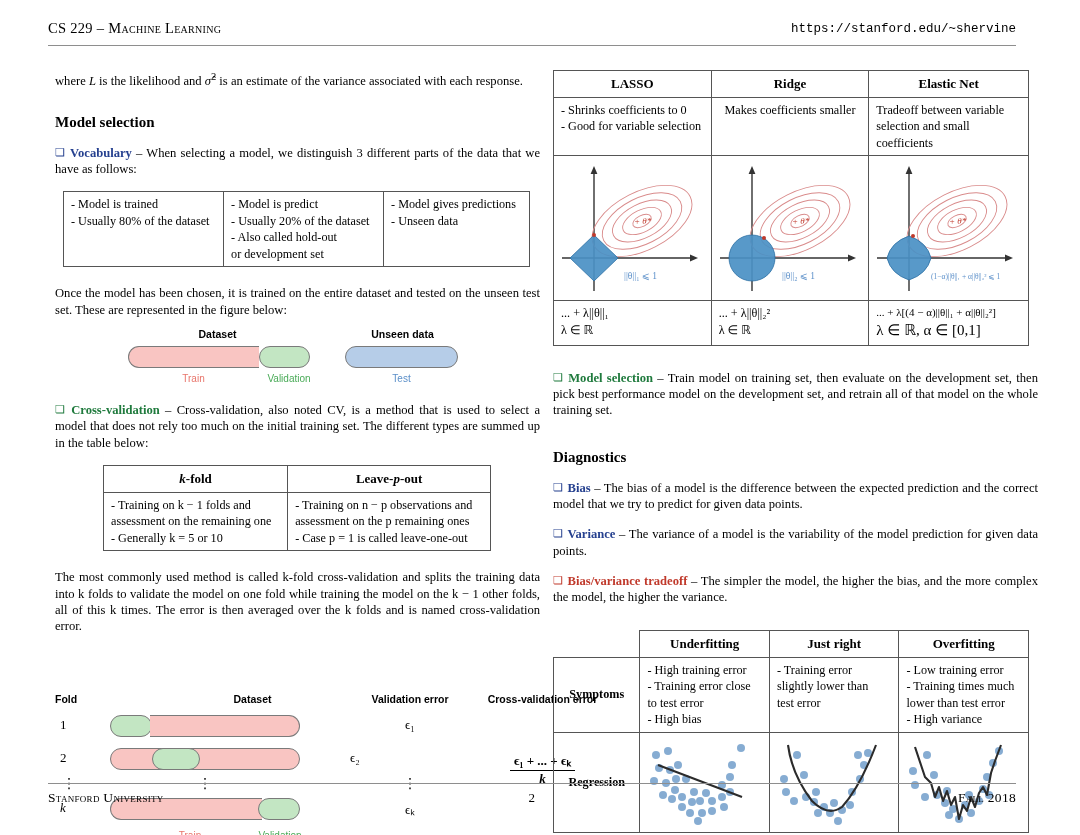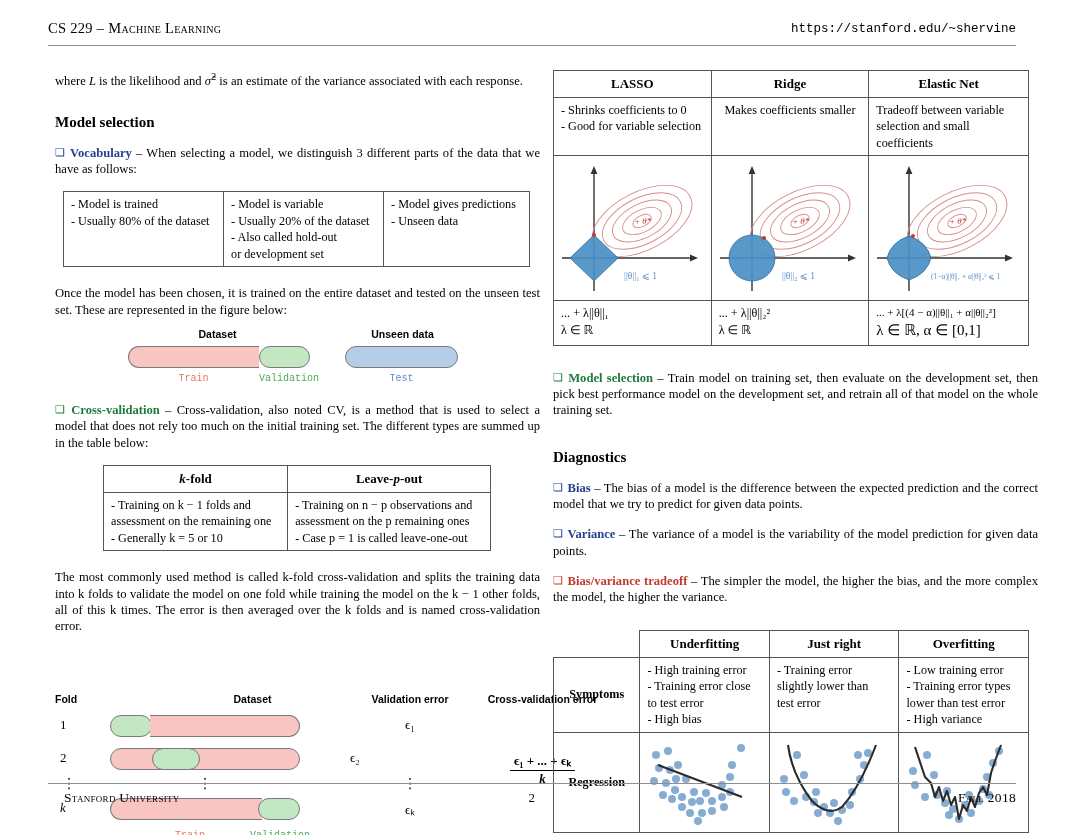--- a/index.html
+++ b/index.html
@@ -7,21 +7,21 @@
   .page{position:relative;width:1064px;height:835px;}
 
   
   .hdr{position:absolute;left:48px;right:48px;top:20px;height:28px;}
   .hdr-left{position:absolute;left:0;top:0;font-size:14.5px;font-variant:small-caps;letter-spacing:.3px;}
   .hdr-right{position:absolute;right:0;top:2px;font-family:"Liberation Mono",monospace;font-size:12.5px;}
   .rule{position:absolute;left:48px;right:48px;height:1px;background:#8e8e8e;}
   .rule.top{top:45px;}
   .rule.bot{top:783px;}
   .ftr{position:absolute;left:48px;right:48px;top:790px;height:20px;font-size:13.5px;font-variant:small-caps;letter-spacing:.3px;}
-  .ftr-l{position:absolute;left:16px;top:0;}
+  .ftr-l{position:absolute;left:0;top:0;}
   .ftr-c{position:absolute;left:0;right:0;text-align:center;top:0;font-variant:normal;font-size:13px;}
   .ftr-r{position:absolute;right:0;top:0;}
 
   
   .col{position:absolute;top:70px;width:485px;}
   .col-l{left:55px;}
   .col-r{left:553px;}
 
   p.body{margin:0 0 0 0;font-size:12.6px;line-height:1.30;text-align:justify;} .gap10{height:10px;} .gap14{height:14px;}
   .gap18{height:18px;} .gap24{height:24px;} .gap30{height:30px;}
@@ -35,21 +35,21 @@
   table.t{border-collapse:collapse;font-size:12.2px;}
   table.t td,table.t th{border:1px solid #555;padding:4px 7px;vertical-align:top;font-weight:normal;}
   table.t th{text-align:center;font-weight:bold;padding:5px 7px;font-size:13px;}
   .ctr{text-align:center;}
   .noline{line-height:1.35;}
 
   
   .figwrap{position:relative;}
   .cap{font-family:"Liberation Sans",sans-serif;font-size:10.5px;font-weight:bold;text-align:center;}
   .bar{border:1px solid #7a7a7a;border-radius:12px;height:22px;box-sizing:border-box;}
-  .lbl{font-family:Liberation Mono, monospace;font-size:10px;text-align:center;}
+  .lbl{font-family:Liberation Sans, sans-serif;font-size:10px;text-align:center;}
   .pink{background:#f9c5c2;} .green{background:#c3e6c3;} .blue{background:#b6cde8;}
   .t-pink{color:#e8756b;} .t-green{color:#4aab58;} .t-blue{color:#5b8fc9;}
 
   .foldgrid{position:relative;font-size:12.5px;}
   .fhead{font-family:"Liberation Sans",sans-serif;font-size:10.5px;font-weight:bold;}
 
   svg{display:block;}
 </style>
 </head>
 <body>
@@ -81,21 +81,21 @@
     <table class="t" style="margin-left:8px;width:467px;">
       <tbody>
       <tr>
         <td class="noline">
           <div>- Model is trained</div>
           <div>- Usually 80% of the dataset</div>
           <div>&nbsp;</div>
               <div>&nbsp;</div>
         </td>
         <td class="noline">
-          <div>- Model is variable</div>
+          <div>- Model is predict</div>
           <div>- Usually 20% of the dataset</div>
           <div>- Also called hold-out</div>
           <div>or development set</div>
         </td>
         <td class="noline">
           <div>- Model gives predictions</div>
           <div>- Unseen data</div>
           <div>&nbsp;</div>
               <div>&nbsp;</div>
         </td>
@@ -348,21 +348,21 @@
           <div>- High bias</div>
         </td>
         <td class="noline">
           <div>- Training error</div>
           <div>slightly lower than</div>
           <div>test error</div>
           <div>&nbsp;</div>
         </td>
         <td class="noline">
           <div>- Low training error</div>
-          <div>- Training error types</div>
+          <div>- Training times much</div>
           <div>lower than test error</div>
           <div>- High variance</div>
         </td>
       </tr>
       <tr>
         <td class="ctr" style="font-weight:bold;vertical-align:middle;">Regression</td>
         <td style="padding:2px;">
           <svg width="118" height="95" viewBox="0 0 118 95">
             <g fill="#7fa8d0" fill-opacity="0.95">
               <circle cx="14" cy="20" r="4"></circle>

